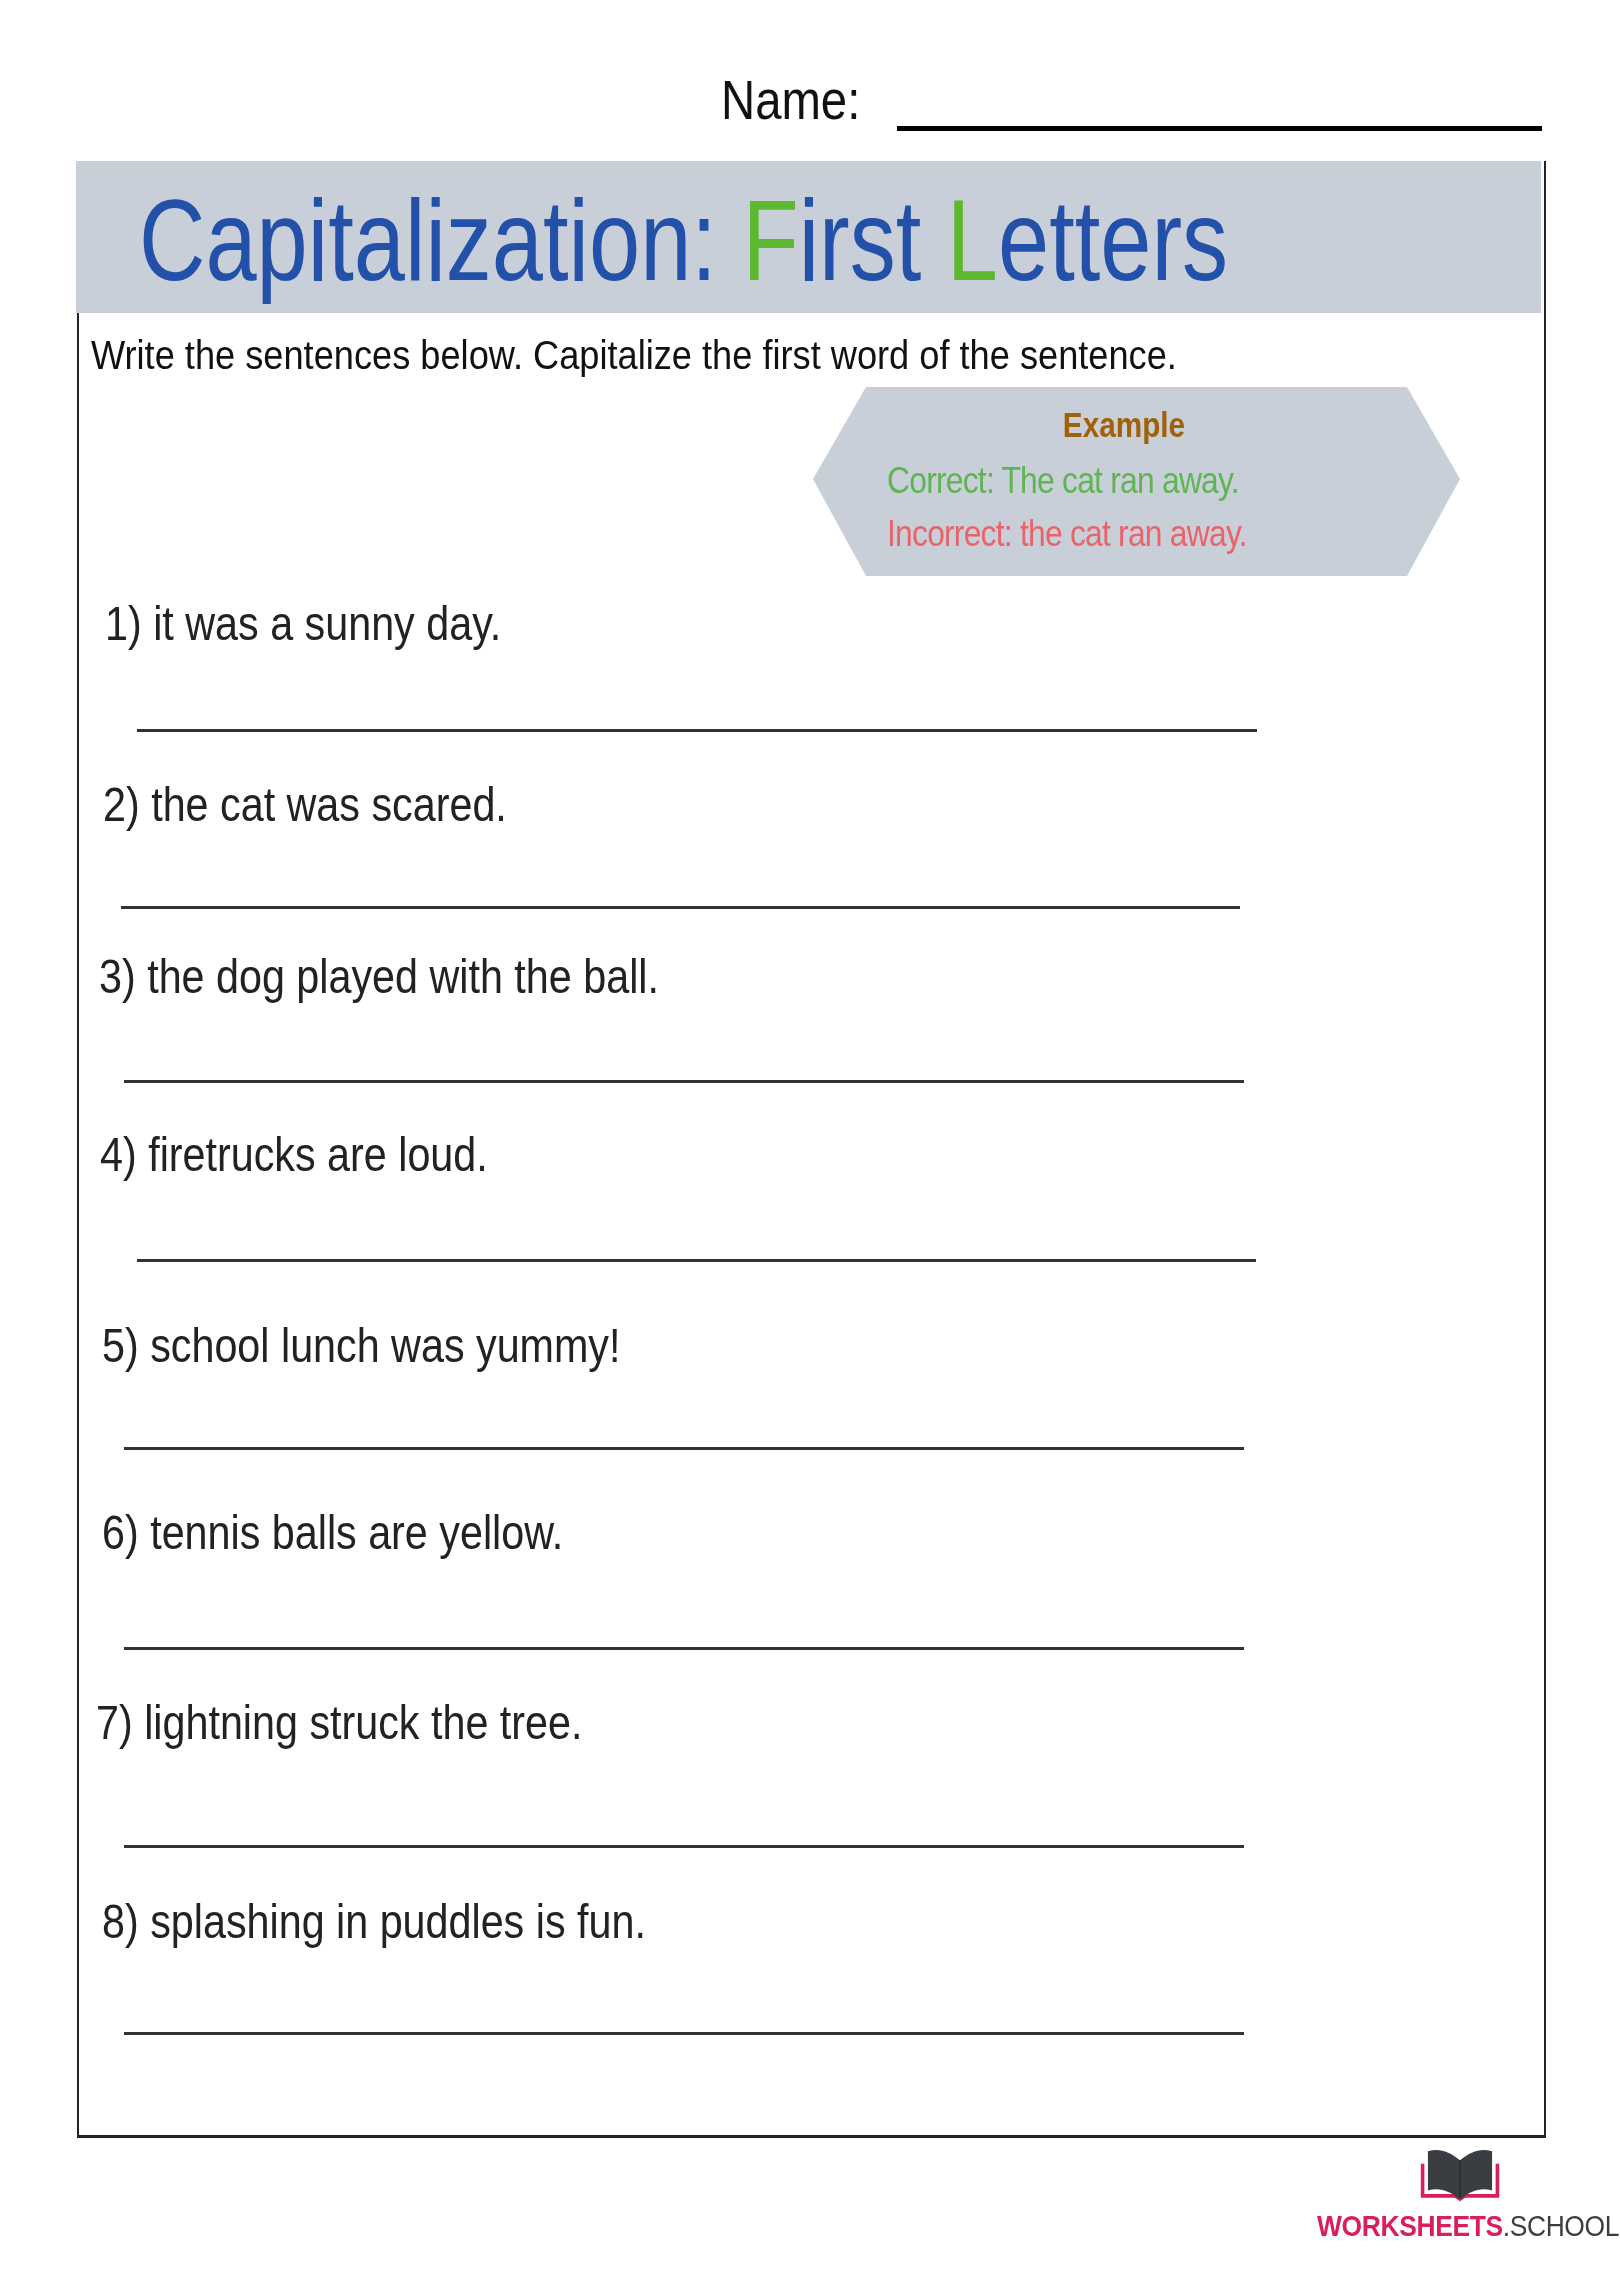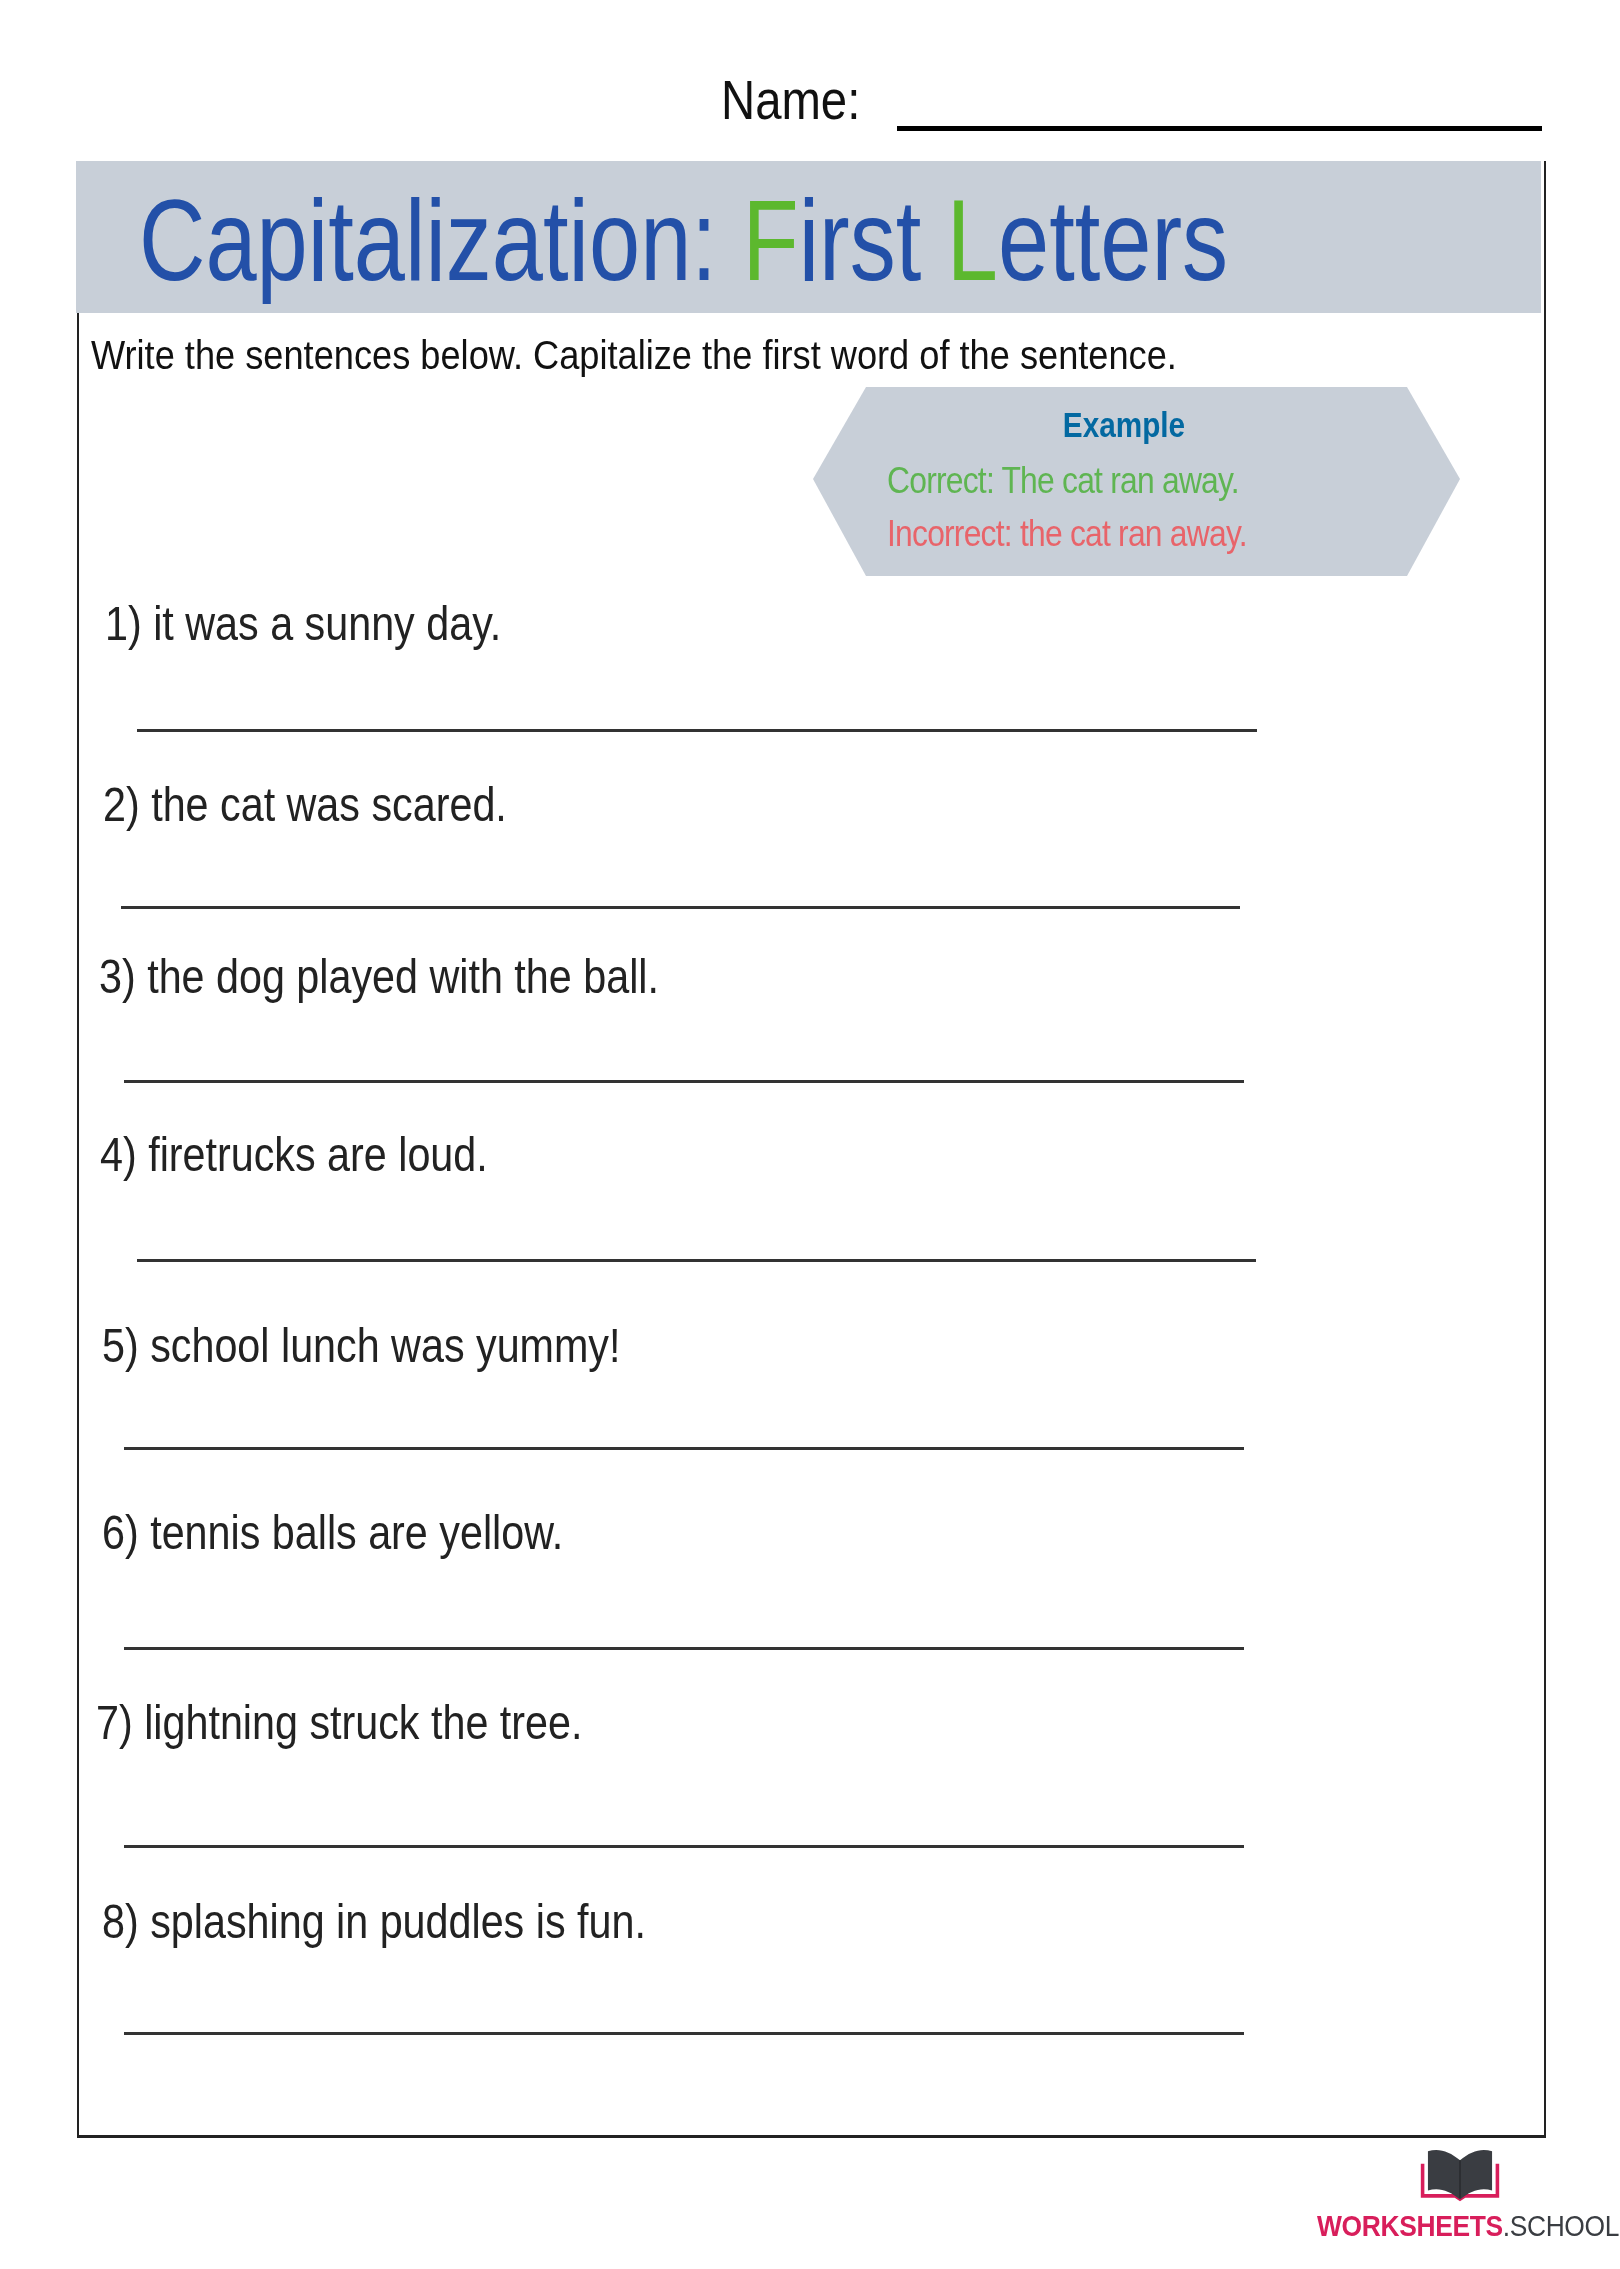--- a/index.html
+++ b/index.html
@@ -87,21 +87,21 @@
     clip-path: polygon(53px 0, 594px 0, 647px 92px, 594px 189px, 53px 189px, 0 92px);
   }
   .example-title {
     left: 813px;
     top: 403px;
     width: 621px;
     text-align: center;
     font-size: 35px;
     line-height: 44px;
     font-weight: bold;
-    color: #0369a1;
+    color: #a16207;
     text-decoration: underline;
     text-underline-offset: 5.3px;
     letter-spacing: 0px;
   }
   .example-title span {
     display: inline-block;
     transform: scaleX(0.85);
   }
   .example-correct, .example-incorrect {
     left: 887px;

